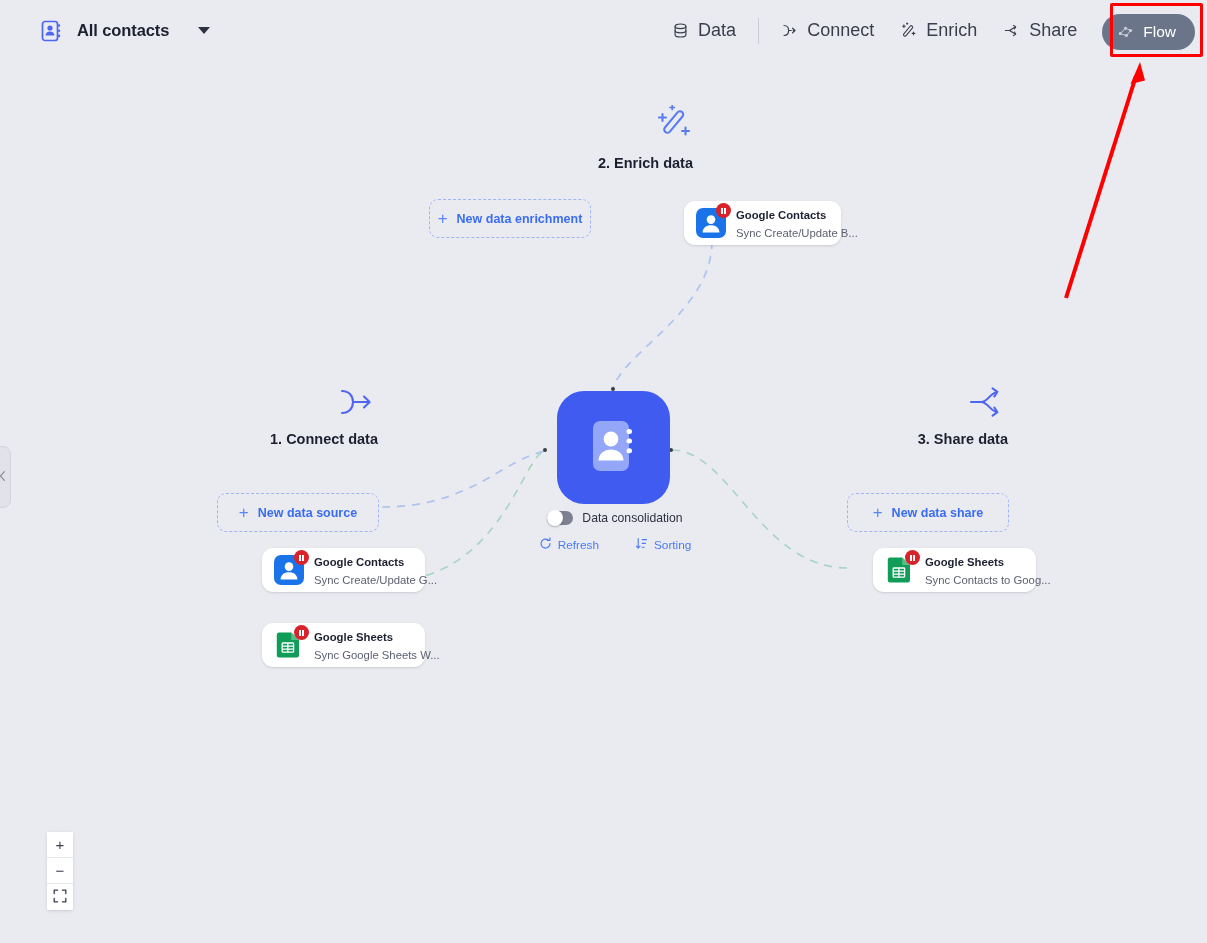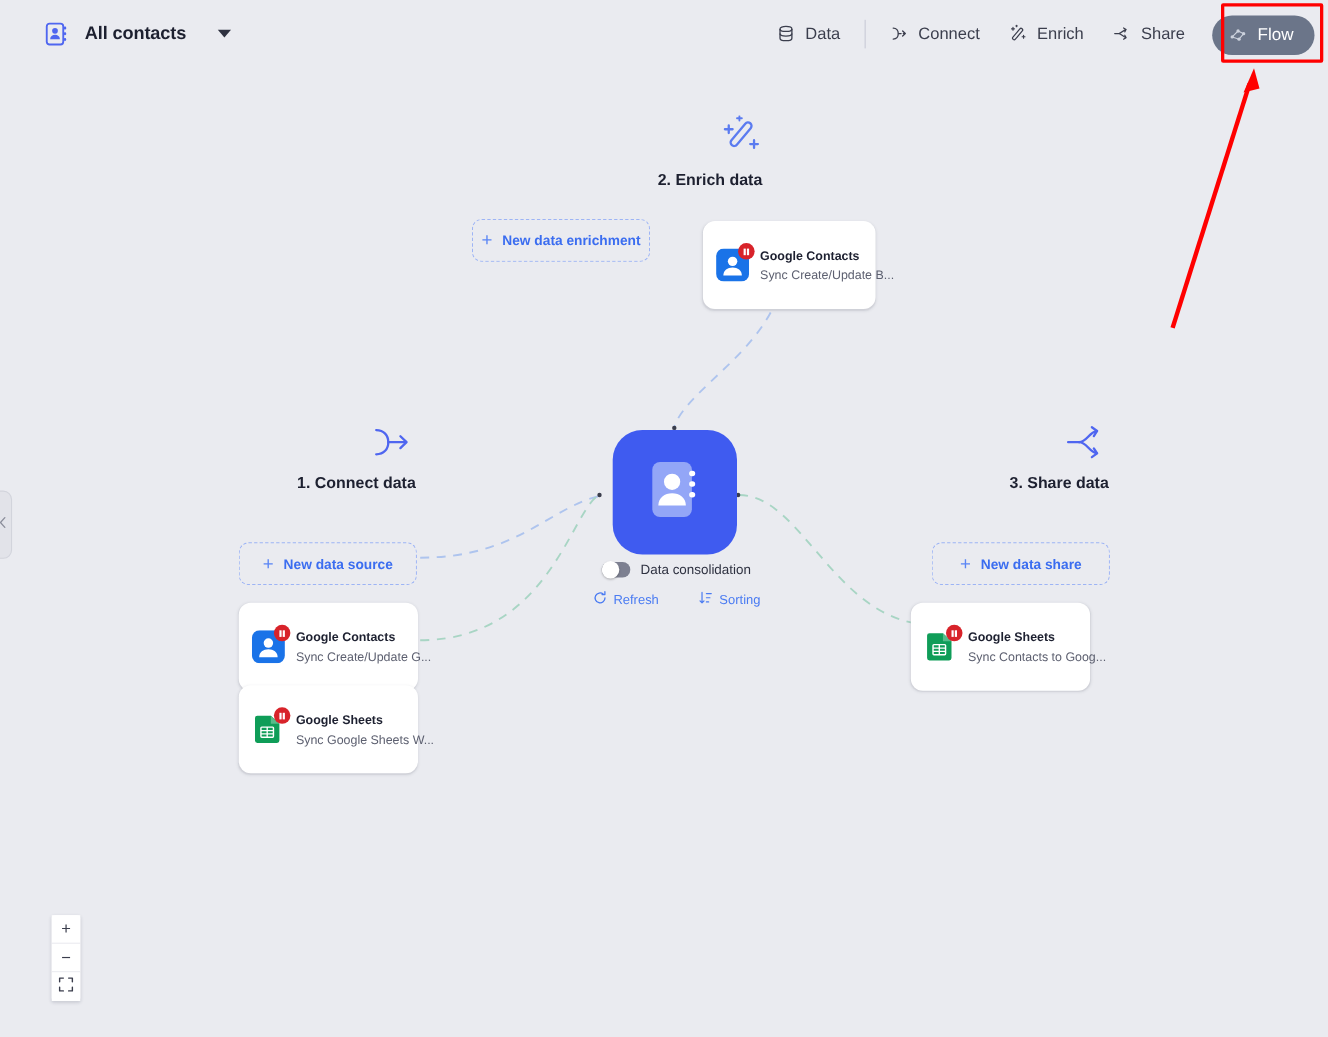--- a/index.html
+++ b/index.html
@@ -22,21 +22,21 @@
     font-size: 16.5px; font-weight: bold; color: #1d2030; letter-spacing: -0.1px;
   }
   .brand-caret {
     width: 0; height: 0; margin-left: 16px;
     border-left: 6px solid transparent; border-right: 6px solid transparent;
     border-top: 7px solid #2e3140;
   }
   .nav { margin-left: auto; display: flex; align-items: center; padding-right: 8px; }
   .nav-item {
     display: flex; align-items: center; gap: 9px;
-    padding: 7px 13px; font-size: 15px; color: #3b3e4d;
+    padding: 7px 13px; font-size: 18px; color: #3b3e4d;
     cursor: pointer; border-radius: 18px;
   }
   .nav-sep { width: 1px; height: 26px; background: #c9cbd6; margin: 0 9px; }
   .nav-icon { width: 17px; height: 17px; display: block; flex: none; }
   .nav-item.active {
     background: #6b7589; color: #ffffff; border-radius: 19px;
     padding: 9px 19px 9px 15px; font-size: 15.5px;
   }
   .flow-wrap { position: relative; margin-left: 6px; padding: 6px 4px 4px 6px; }
   .flow-highlight {
@@ -58,23 +58,24 @@
     position: absolute; display: flex; align-items: center; justify-content: center;
     gap: 9px; border: 1.4px dashed #9db4f5; border-radius: 9px;
     background: transparent; color: #3b6df0; font-size: 12.5px; font-weight: bold;
     cursor: pointer;
   }
   .add-plus { font-size: 17px; font-weight: 300; line-height: 1; color: #5b86f5; }
 
   
   .card {
     position: absolute; display: flex; align-items: center; gap: 10px;
-    background: #ffffff; border-radius: 11px; padding: 22px 12px;
+    background: #ffffff; border-radius: 11px; padding: 4px 12px;
     box-shadow: 0 1px 3px rgba(30,35,60,.10), 0 1px 1px rgba(30,35,60,.05);
     cursor: pointer;
+    margin-left: 45px;
   }
   .card-ico-wrap { position: relative; width: 30px; height: 30px; flex: none; }
   .card-ico { width: 30px; height: 30px; display: block; }
   .badge {
     position: absolute; right: -5px; top: -5px; width: 15px; height: 15px;
     background: #d8232a; border-radius: 50%;
     display: flex; align-items: center; justify-content: center;
   }
   .badge i {
     display: block; width: 1.9px; height: 6px; background: #fff; margin: 0 0.9px;

